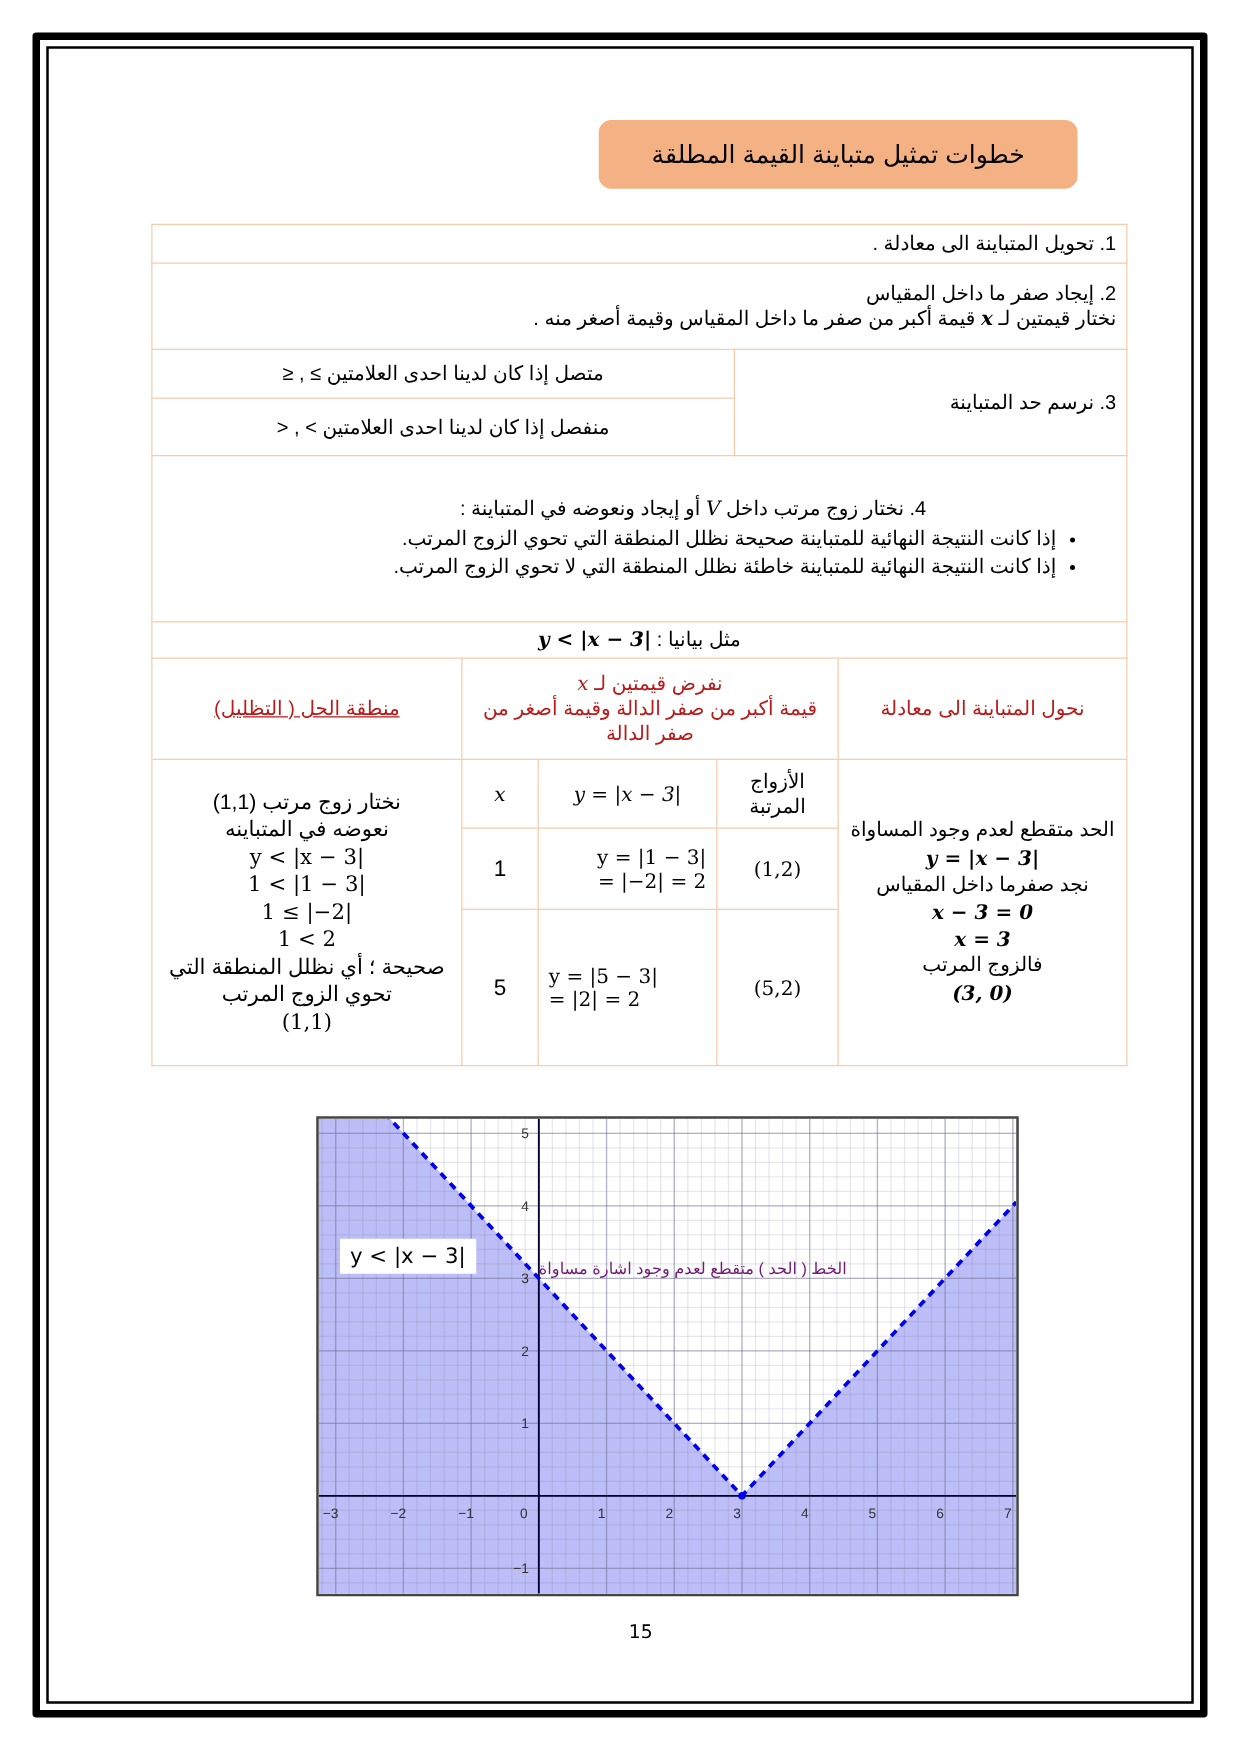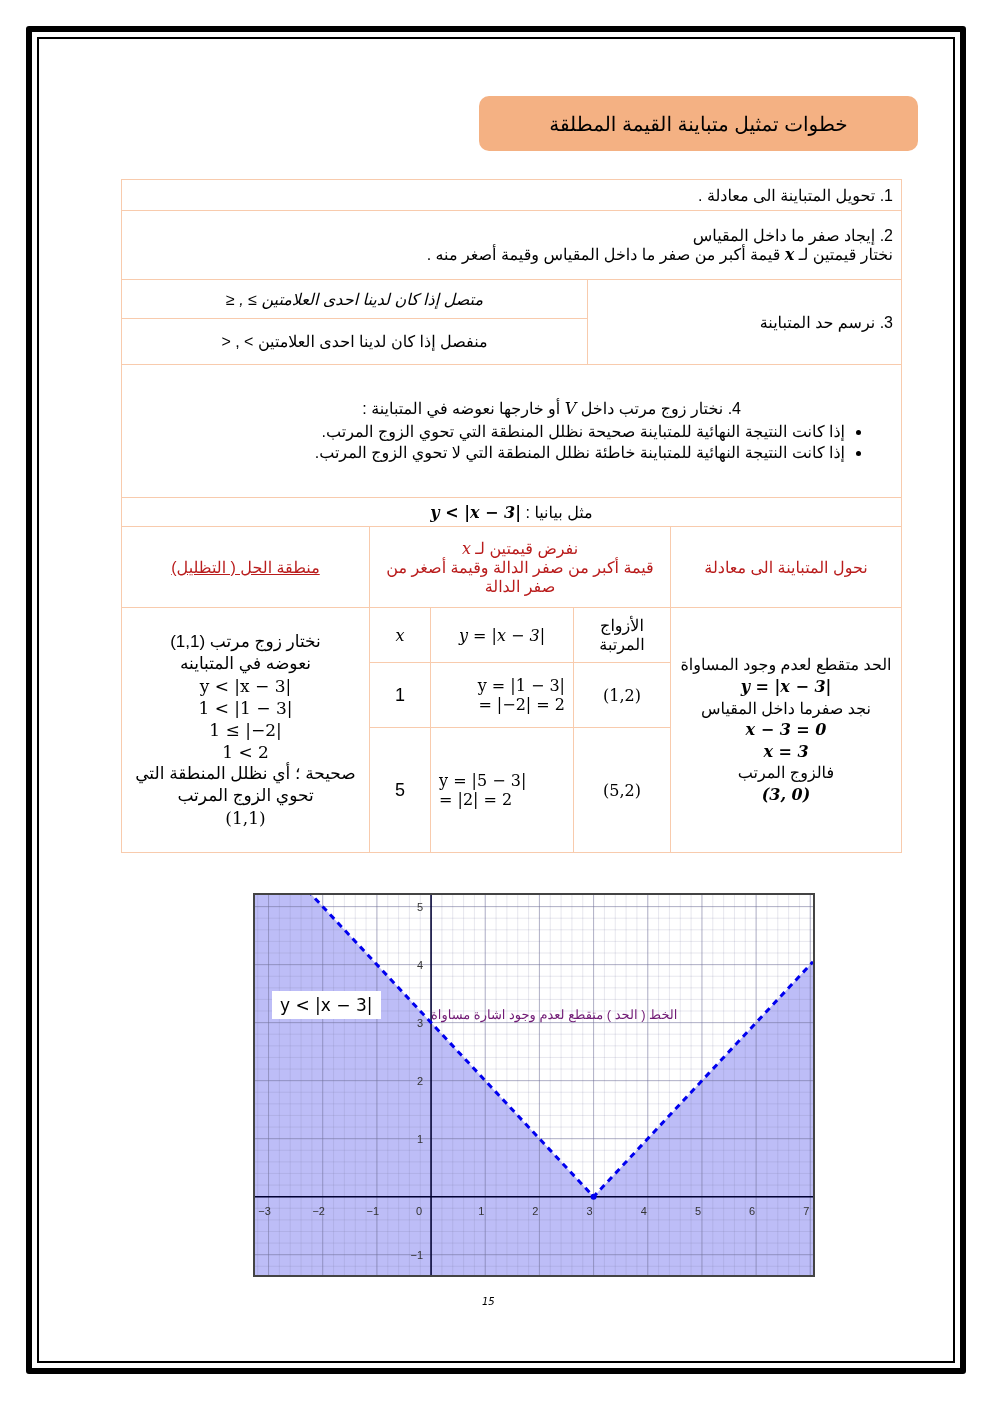--- a/index.html
+++ b/index.html
@@ -1,34 +1,34 @@
 <!DOCTYPE html>
 <html><head>
 <meta charset="utf-8">
 <style>
   html, body { margin:0; padding:0; background:#fff; }
   body { width:992px; height:1403px; position:relative; font-family:"Liberation Sans", sans-serif; color:#000; overflow:hidden; }
   .border-outer { position:absolute; left:26px; top:26px; width:940px; height:1348px; border:6px solid #000; border-radius:3px; box-sizing:border-box; }
   .border-inner { position:absolute; left:37px; top:37px; width:918px; height:1326px; border:2px solid #000; box-sizing:border-box; }
-  .title-box { position:absolute; left:479px; top:96px; width:439px; height:55px; background:#f4b183; border-radius:10px; display:flex; align-items:center; justify-content:center; font-size:20px; direction:rtl; }
+  .title-box { position:absolute; left:479px; top:96px; width:383px; height:55px; background:#f4b183; border-radius:10px; display:flex; align-items:center; justify-content:center; font-size:20px; direction:rtl; }
   table.steps { position:absolute; left:121px; top:179px; width:781px; border-collapse:collapse; direction:rtl; font-size:16px; }
   table.steps td { border:1px solid #f8cbad; padding:2px 8px; vertical-align:middle; }
   .r1 td { height:26px; }
   .center { text-align:center; }
   .red { color:#b91c1c; }
   .math { font-family:"DejaVu Serif", serif; font-style:italic; }
   .mathb { font-family:"DejaVu Serif", serif; font-weight:bold; font-style:italic; }
   .mathn { font-family:"DejaVu Serif", serif; }
   ul.bul { margin:4px 0 0 0; padding-right:40px; }
   ul.bul li { margin:2px 16px; }
   .graph { position:absolute; left:253px; top:893px; width:562px; height:384px; border:2px solid #444; box-sizing:border-box; overflow:hidden; background:#fff; }
   .graph svg { position:absolute; left:0; top:0; }
   .label-box { position:absolute; left:17px; top:96px; background:#fff; padding:4px 8px; font-size:17px; font-family:"DejaVu Sans", sans-serif; }
   .graph-note { position:absolute; left:176px; top:112px; color:#701a75; font-size:13px; direction:rtl; white-space:nowrap; }
-  .page-num { position:absolute; left:482px; top:1296px; font-size:10px; font-family:"DejaVu Sans", sans-serif;font-style:italic; }
+  .page-num { position:absolute; left:503px; top:1296px; font-size:15px; font-family:"DejaVu Sans", sans-serif; }
 </style>
 </head>
 <body>
 
 <div class="border-outer"></div>
 <div class="border-inner"></div>
 
 <div class="title-box">خطوات تمثيل متباينة القيمة المطلقة</div>
 
 <table class="steps">
@@ -39,29 +39,29 @@
   <tr>
     <td colspan="2" style="height:64px;">
       <div>2. إيجاد صفر ما داخل المقياس</div>
       <div>
         <span>نختار قيمتين لـ </span><span class="mathb">x</span><span> قيمة أكبر من صفر ما داخل المقياس وقيمة أصغر منه .</span>
       </div>
     </td>
   </tr>
   <tr>
     <td rowspan="2" style="width:297px; height:80px;">3. نرسم حد المتباينة</td>
-    <td class="center" style="height:34px;font-style:italic;">متصل إذا كان لدينا احدى العلامتين ≥ , ≤</td>
+    <td class="center" style="height:34px;">متصل إذا كان لدينا احدى العلامتين ≥ , ≤</td>
   </tr>
   <tr>
     <td class="center" style="height:40px;">منفصل إذا كان لدينا احدى العلامتين &gt; , &lt;</td>
   </tr>
   <tr>
     <td colspan="2" style="height:128px; padding-right:160px;">
       <div>
-        <span>4. نختار زوج مرتب داخل </span><span class="math">V</span><span> أو خارجها نعوضه في المتباينة :</span>
+        <span>4. نختار زوج مرتب داخل </span><span class="math">V</span><span> أو إيجاد ونعوضه في المتباينة :</span>
       </div>
       <ul class="bul" style="padding-right:0; margin-right:-120px;">
         <li>إذا كانت النتيجة النهائية للمتباينة صحيحة نظلل المنطقة التي تحوي الزوج المرتب.</li>
         <li>إذا كانت النتيجة النهائية للمتباينة خاطئة نظلل المنطقة التي لا تحوي الزوج المرتب.</li>
       </ul>
     </td>
   </tr>
   <tr>
     <td colspan="2" class="center" style="height:24px;">
       <span>مثل بيانيا : </span><span class="mathb" dir="ltr">y &lt; |x − 3|</span>

